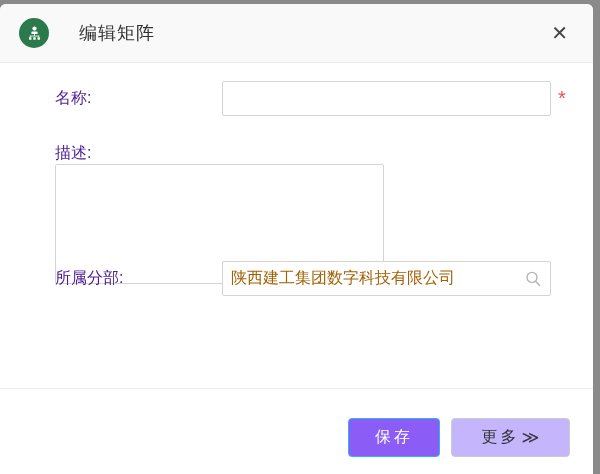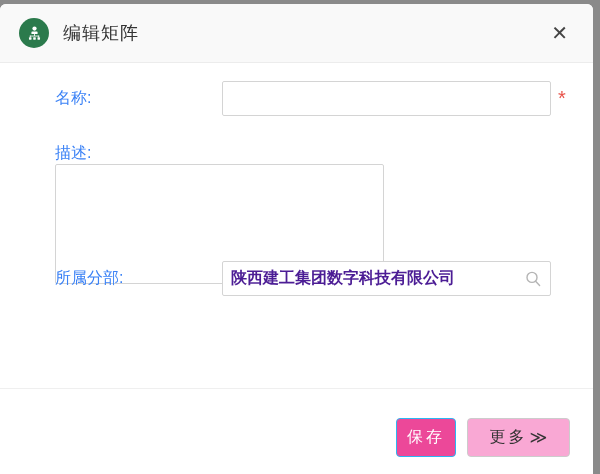--- a/index.html
+++ b/index.html
@@ -29,21 +29,21 @@
   .org-badge {
     width: 30px; height: 30px;
     border-radius: 50%;
     background: #2b7a4c;
     display: flex;
     align-items: center;
     justify-content: center;
     flex: 0 0 auto;
   }
   .dialog-title {
-    margin-left: 14px;
+    margin-left: 30px;
     font-size: 18px;
     color: #333333;
     letter-spacing: 1px;
   }
   .close-btn {
     margin-left: auto;
     font-size: 20px;
     color: #444444;
     cursor: pointer;
     line-height: 1;
@@ -59,21 +59,21 @@
     border-bottom: 1px solid #efefef;
   }
   .form-row {
     position: absolute;
     left: 55px;
     display: flex;
   }
   .form-label {
     width: 167px;
     font-size: 16px;
-    color: #3b82f6;
+    color: #4c1d95;
     flex: 0 0 auto;
   }
   .row-name  { top: 18px;  align-items: center; height: 35px; }
   .row-desc  { top: 74px;  align-items: flex-start; flex-direction: column; }
   .row-dept  { top: 198px; align-items: center; height: 35px; }
   .row-desc .form-label { padding-top: 6px; }
   .text-input {
     width: 329px; height: 35px;
     border: 1px solid #d4d4d4;
     border-radius: 2px;
@@ -105,22 +105,21 @@
   .input-wrap { position: relative; width: 329px; }
   .dept-input {
     width: 329px; height: 35px;
     border: 1px solid #d4d4d4;
     border-radius: 2px;
     background: #ffffff;
     font-size: 16px;
     padding: 0 34px 0 8px;
     outline: none;
     font-family: inherit;
-    color: #4c1d95;
-    font-weight: bold;
+    color: #a16207;
   }
   .search-icon {
     position: absolute;
     right: 9px; top: 50%;
     transform: translateY(-50%);
     width: 18px; height: 18px;
     cursor: pointer;
   }
   
   .grip {
@@ -145,29 +144,29 @@
     border-radius: 4px;
     font-size: 16px;
     cursor: pointer;
     font-family: inherit;
     letter-spacing: 3px;
     display: inline-flex;
     align-items: center;
     justify-content: center;
   }
   .btn-save {
-    width: 60px;
-    background: #ec4899;
+    width: 92px;
+    background: #8b5cf6;
     border: 1px solid #2cb5f3;
     color: #ffffff;
   }
   .btn-more {
-    width: 103px;
+    width: 119px;
     margin-left: 11px;
-    background: #f9a8d4;
+    background: #c4b5fd;
     border: 1px solid #cccccc;
     color: #333333;
   }
   .btn-more .chevron {
     font-size: 17px;
     margin-left: 2px;
     letter-spacing: 0;
   }
 </style>
 </head>

